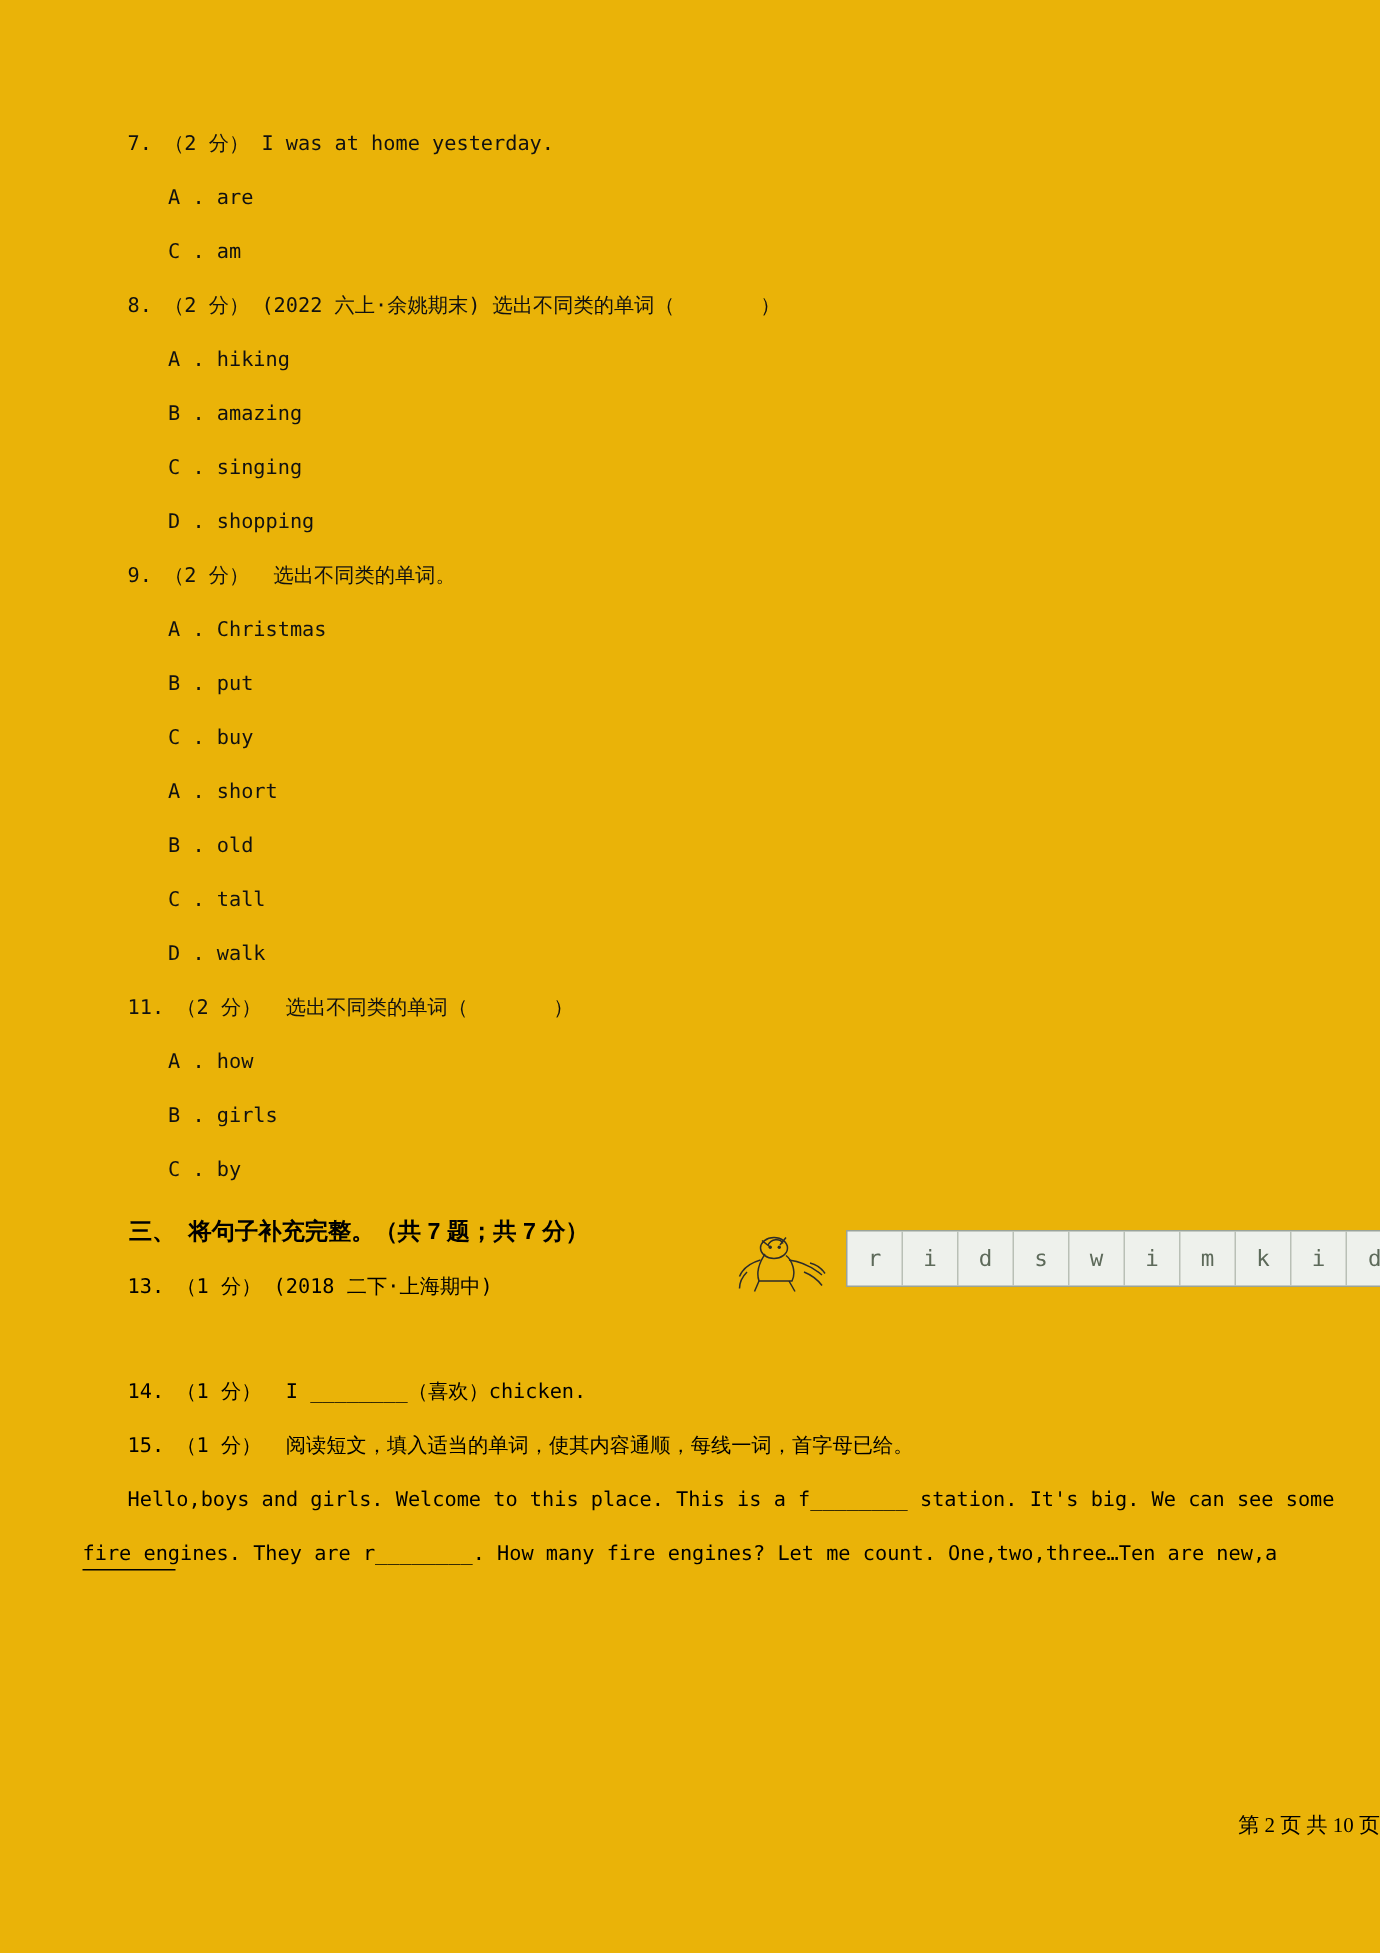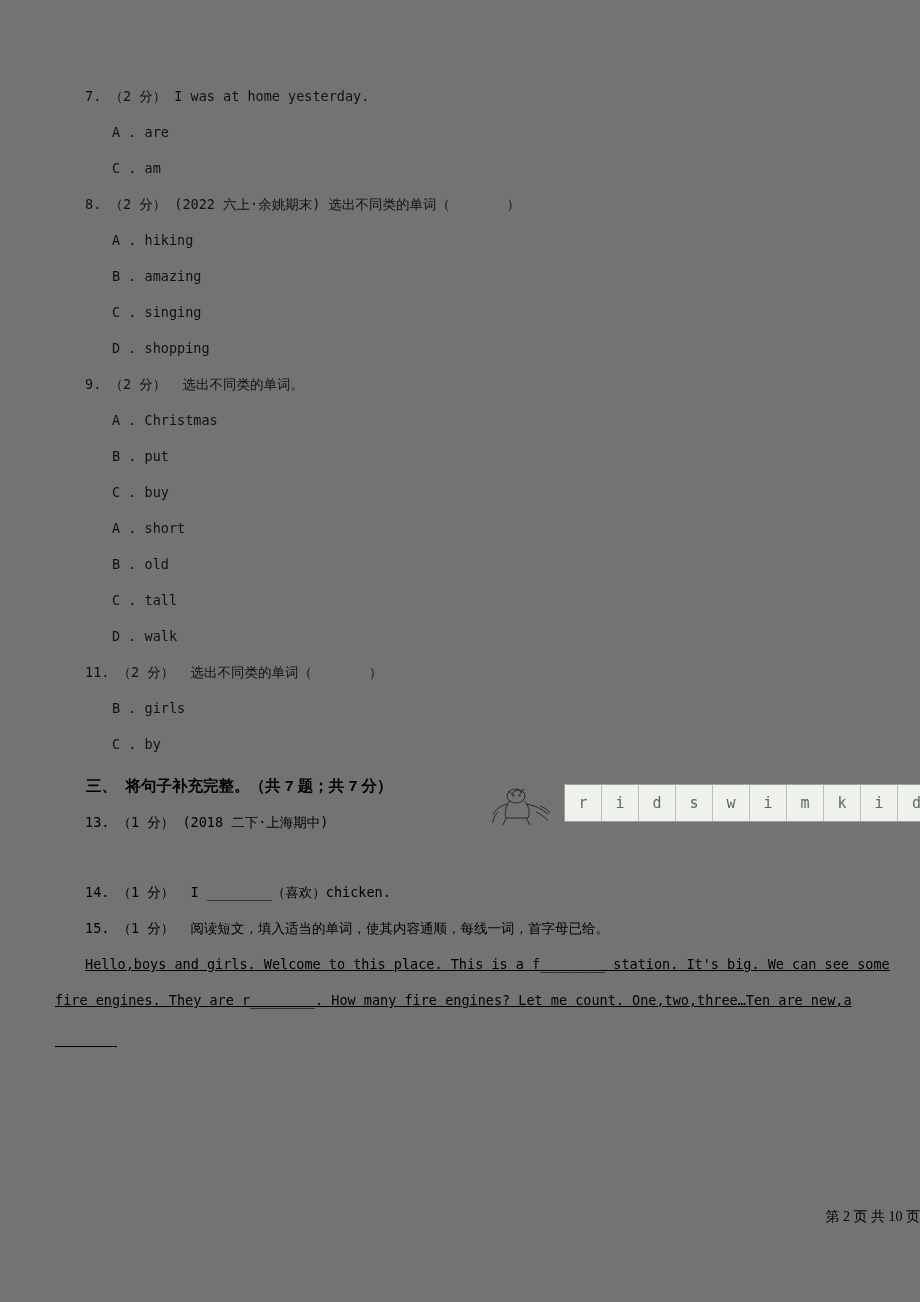--- a/index.html
+++ b/index.html
@@ -13,21 +13,21 @@
     position: relative;
     font-family: "Liberation Serif", serif;
     color: #000000;
     overflow: hidden;
   }
   .page {
     position: absolute;
     left: 0; top: 0;
     width: 920px;
     height: 1302px;
-    background: #737373;
+    background: #eab308;
   }
   .content {
     position: absolute;
     left: 55px;
     top: 78px;
     width: 810px;
   }
   .q-line {
     font-family: "DejaVu Sans Mono", monospace;
     font-size: 13.5px;
@@ -62,21 +62,20 @@
     line-height: 36px;
     padding-left: 30px;
     white-space: pre;
   }
   .passage {
     font-family: "DejaVu Sans Mono", monospace;
     font-size: 13.5px;
     height: 36px;
     line-height: 36px;
     white-space: pre;
-    text-decoration: underline;
   }
   .passage.indent { padding-left: 30px; }
   .passage.noindent { padding-left: 0px; }
 
   
   .q13row {
     position: relative;
     height: 36px;
   }
   .q13text {
@@ -158,20 +157,21 @@
     <div class="q-line opt">A . Christmas</div>
     <div class="q-line opt">B . put</div>
     <div class="q-line opt">C . buy</div>
 
     <div class="q-line opt">A . short</div>
     <div class="q-line opt">B . old</div>
     <div class="q-line opt">C . tall</div>
     <div class="q-line opt">D . walk</div>
 
     <div class="q-line q-stem">11. （2 分）  选出不同类的单词（       ）</div>
+    <div class="q-line opt">A . how</div>
     <div class="q-line opt">B . girls</div>
     <div class="q-line opt">C . by</div>
 
     <div class="section-head">三、  将句子补充完整。（共 7 题；共 7 分）</div>
 
 
     <div class="q13row">
       <span class="q13text">13. （1 分） (2018 二下·上海期中)</span>
       <span class="letterbox-wrap">
         <span class="scribble">

